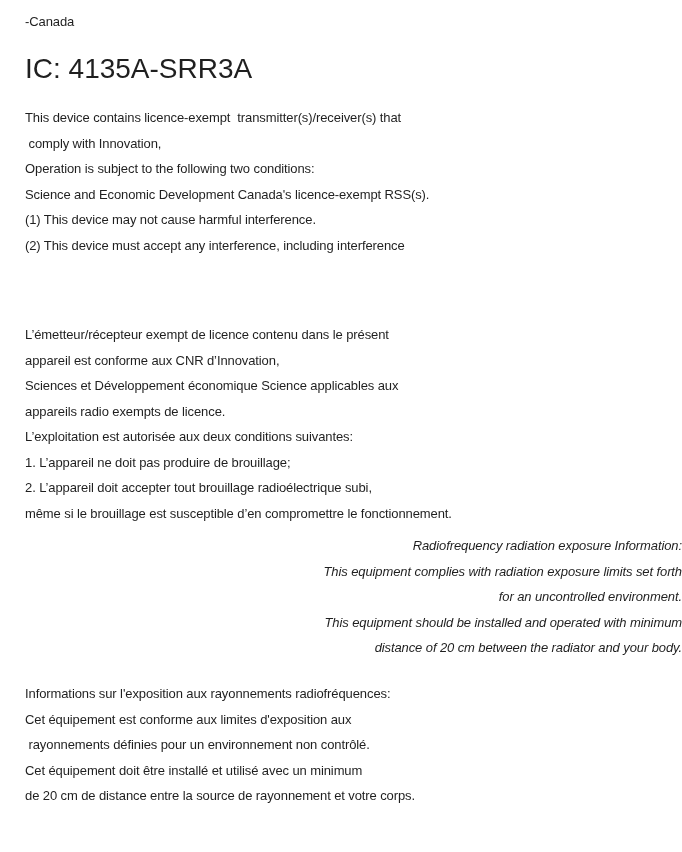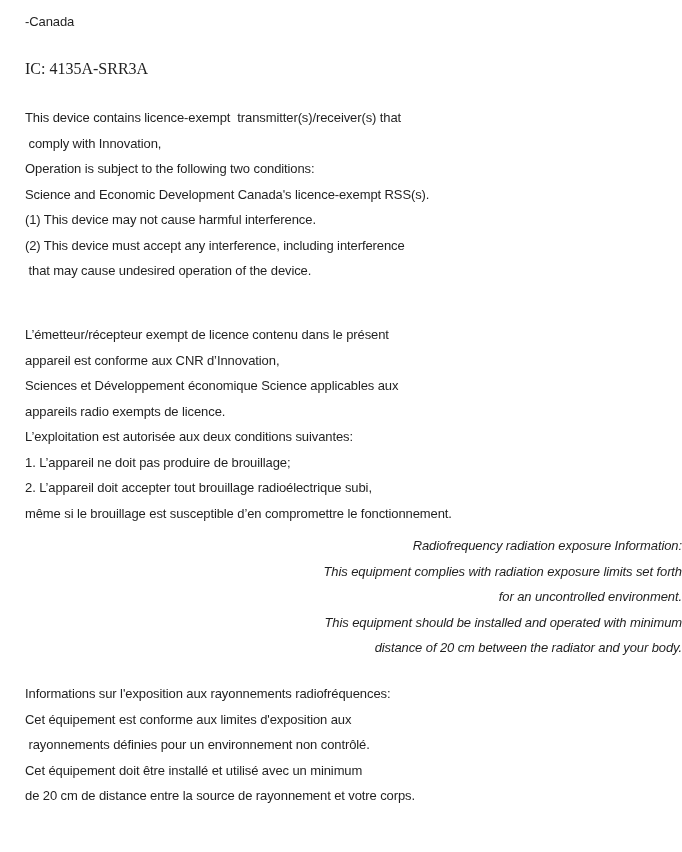--- a/index.html
+++ b/index.html
@@ -22,23 +22,22 @@
     line-height: 25.5px;
     letter-spacing: -0.1px;
   }
   .standalone {
     position: absolute;
     left: 25px;
   }
   #country-line { top: 9px; }
   #ic-line {
     top: 56px;
-    font-size: 16px;
+    font-size: 28px;
     letter-spacing: 0;
-    font-family: Liberation Serif, serif;
   }
   .para {
     position: absolute;
     left: 25px;
     right: 0;
   }
   #para-en-licence { top: 105px; }
   #para-fr-licence { top: 322px; }
   #para-en-exposure { top: 533px; font-style: italic; text-align: right; }
   #para-fr-exposure { top: 681px; }
@@ -52,21 +51,20 @@
 
   <div id="ic-line" class="line standalone">IC: 4135A-SRR3A</div>
 
   <div id="para-en-licence" class="para">
     <div class="line">This device contains licence-exempt  transmitter(s)/receiver(s) that</div>
     <div class="line"> comply with Innovation,</div>
     <div class="line">Operation is subject to the following two conditions:</div>
     <div class="line">Science and Economic Development Canada's licence-exempt RSS(s).</div>
     <div class="line">(1) This device may not cause harmful interference.</div>
     <div class="line">(2) This device must accept any interference, including interference</div>
-    <div class="line"> that may cause undesired operation of the device.</div>
   </div>
 
   <div id="para-fr-licence" class="para">
     <div class="line">L’émetteur/récepteur exempt de licence contenu dans le présent</div>
     <div class="line">appareil est conforme aux CNR d’Innovation,</div>
     <div class="line">Sciences et Développement économique Science applicables aux</div>
     <div class="line">appareils radio exempts de licence.</div>
     <div class="line">L’exploitation est autorisée aux deux conditions suivantes:</div>
     <div class="line">1. L’appareil ne doit pas produire de brouillage;</div>
     <div class="line">2. L’appareil doit accepter tout brouillage radioélectrique subi,</div>

